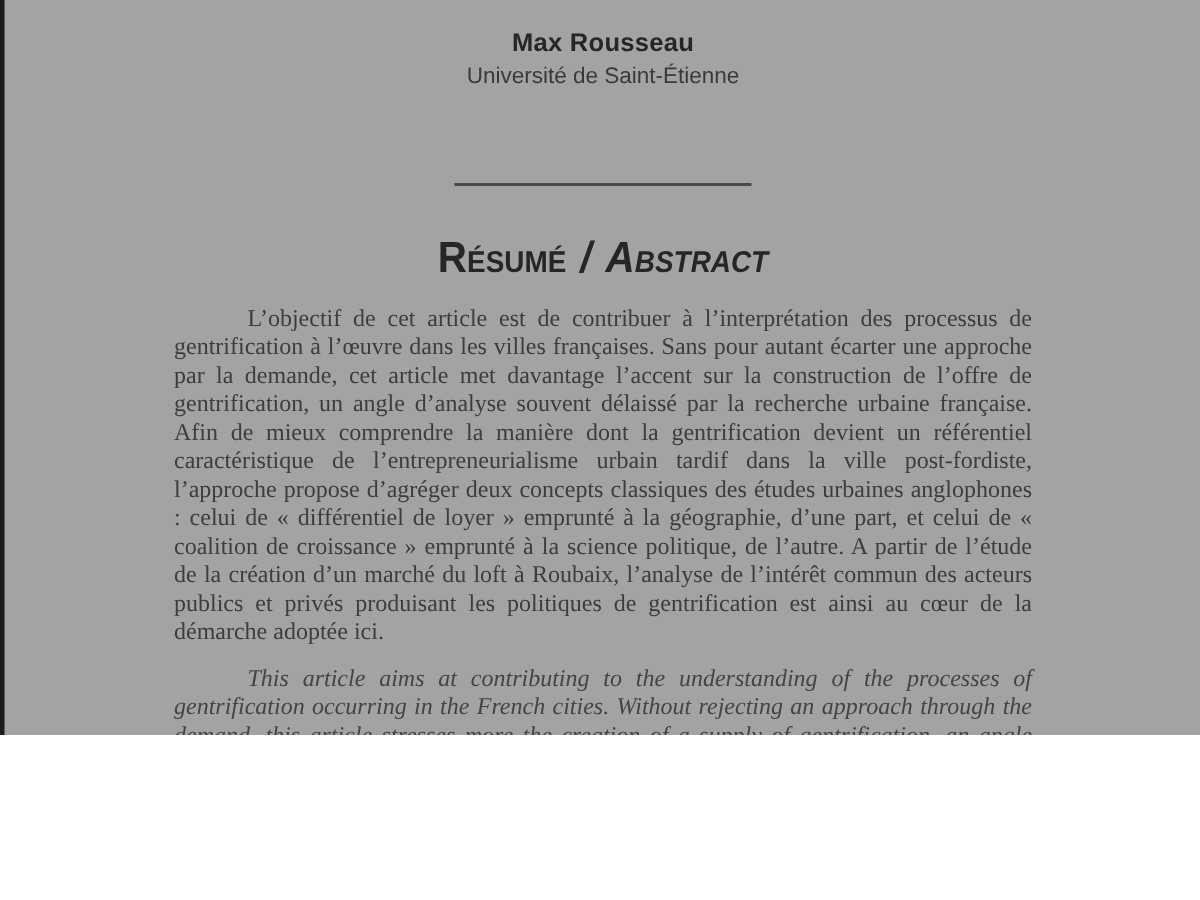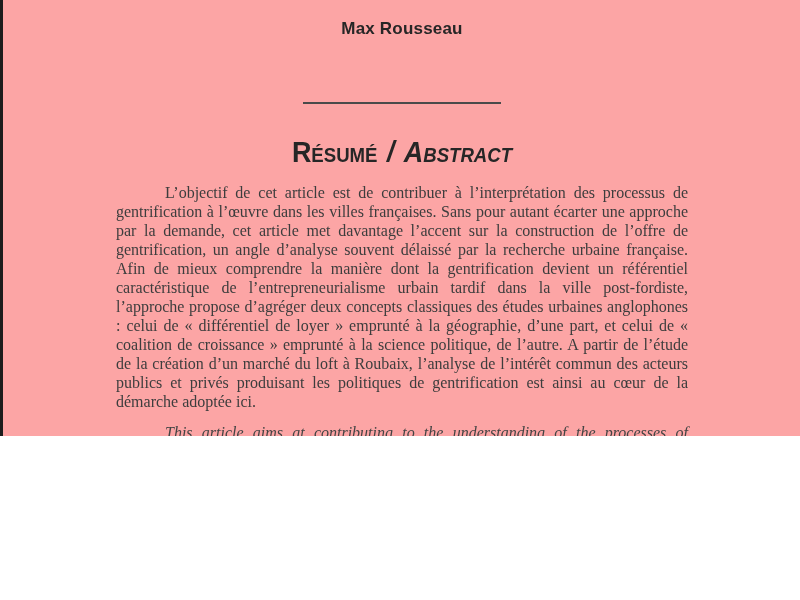--- a/index.html
+++ b/index.html
@@ -4,22 +4,22 @@
 <style>
   html, body {
     margin: 0;
     padding: 0;
     background: #ffffff;
     font-family: "Liberation Serif", serif;
   }
   .screen {
     position: relative;
     width: 800px;
-    height: 436px;
-    background: #fca5a5;
+    height: 490px;
+    background: #a3a3a3;
     overflow: hidden;
   }
   .edge-bar {
     position: absolute;
     left: 0;
     top: 0;
     width: 3px;
     height: 600px;
     background: #1c1c1c;
   }
@@ -88,18 +88,19 @@
     color: #444444;
   }
 </style>
 </head>
 <body>
 
 <div class="screen">
   <div class="edge-bar"></div>
   <div class="doc">
     <div class="author">Max Rousseau</div>
+    <div class="affiliation">Université de Saint-Étienne</div>
     <div class="rule"></div>
     <h1 class="heading"><span class="sc">Résumé</span> <span class="sep">/</span> <span class="sc it">Abstract</span></h1>
     <p class="body-par fr">L’objectif de cet article est de contribuer à l’interprétation des processus de gentrification à l’œuvre dans les villes françaises. Sans pour autant écarter une approche par la demande, cet article met davantage l’accent sur la construction de l’offre de gentrification, un angle d’analyse souvent délaissé par la recherche urbaine française. Afin de mieux comprendre la manière dont la gentrification devient un référentiel caractéristique de l’entrepreneurialisme urbain tardif dans la ville post-fordiste, l’approche propose d’agréger deux concepts classiques des études urbaines anglophones : celui de « différentiel de loyer » emprunté à la géographie, d’une part, et celui de « coalition de croissance » emprunté à la science politique, de l’autre. A partir de l’étude de la création d’un marché du loft à Roubaix, l’analyse de l’intérêt commun des acteurs publics et privés produisant les politiques de gentrification est ainsi au cœur de la démarche adoptée ici.</p>
     <p class="body-par en">This article aims at contributing to the understanding of the processes of gentrification occurring in the French cities. Without rejecting an approach through the demand, this article stresses more the creation of a supply of gentrification, an angle which is often underestimated by the French urban research. In order to better understand the way gentrification has become a policy objective which characterizes the late urban entrepreneurialism in the post-fordist city, the approach suggests to aggregate two classical concepts of the English-speaking urban studies: the « rent-gap », which belongs to geography, on one side, and the « growth coalition », which belongs to political science, on the other side. Based on the study of the creation of a loft market in Roubaix, the analysis of the common interest of the public and private actors producing the policies of gentrification is thus at the core of the analysis presented here.</p>
   </div>
 </div>
 
 </body></html>

